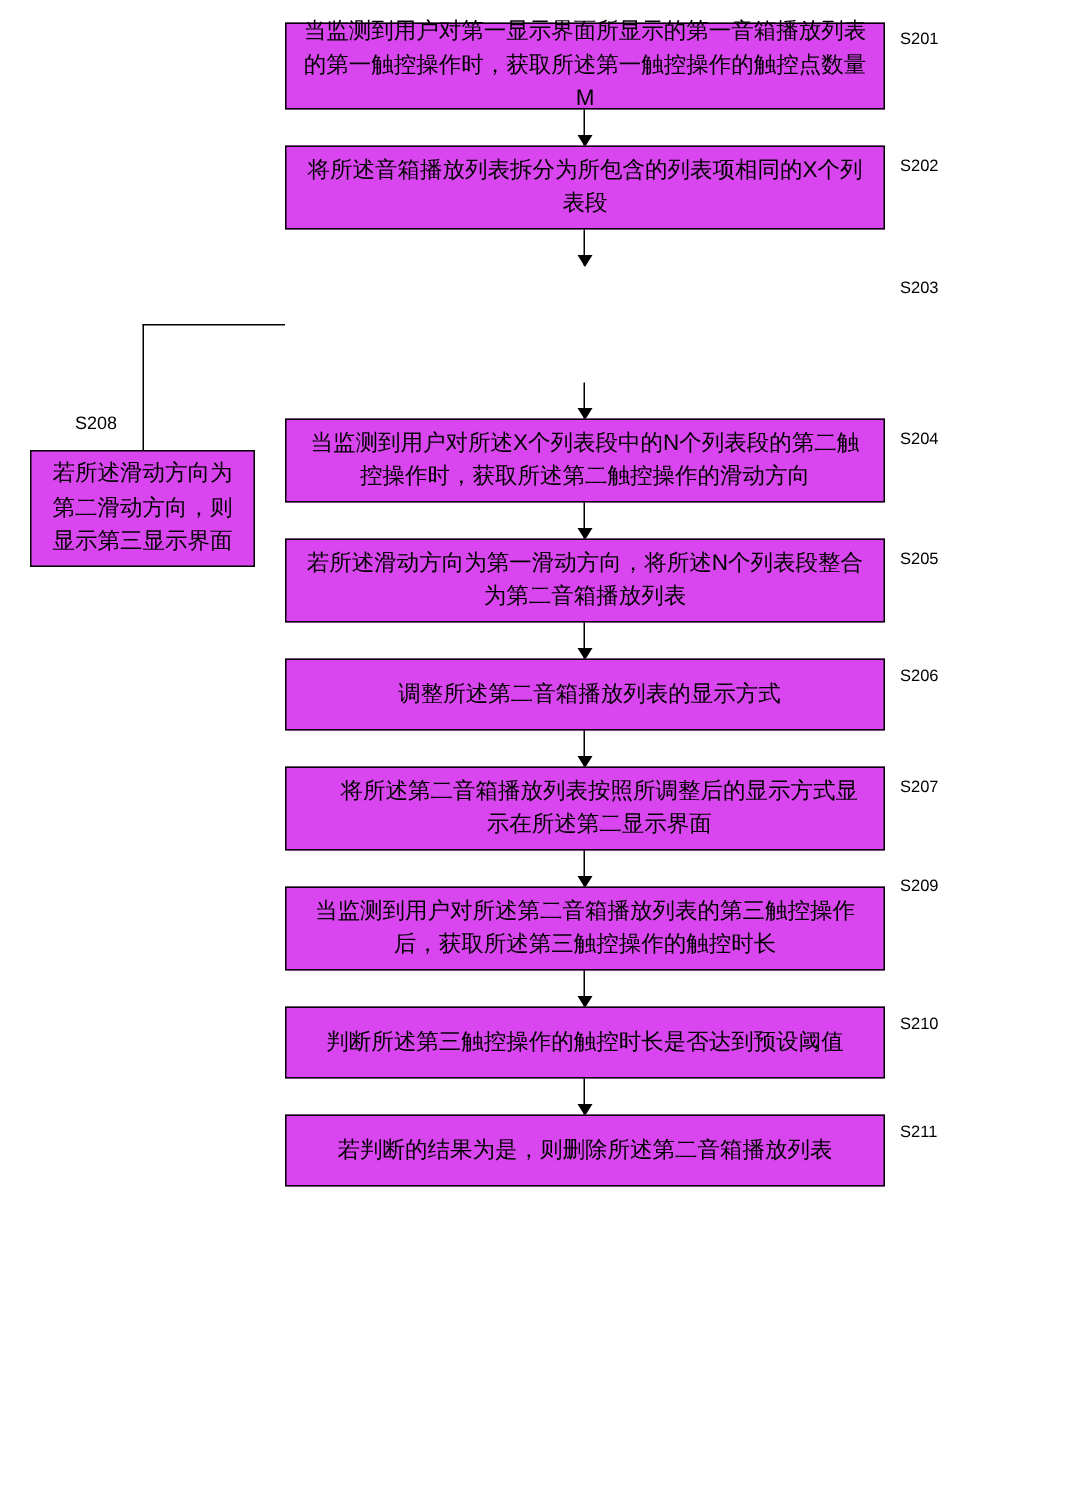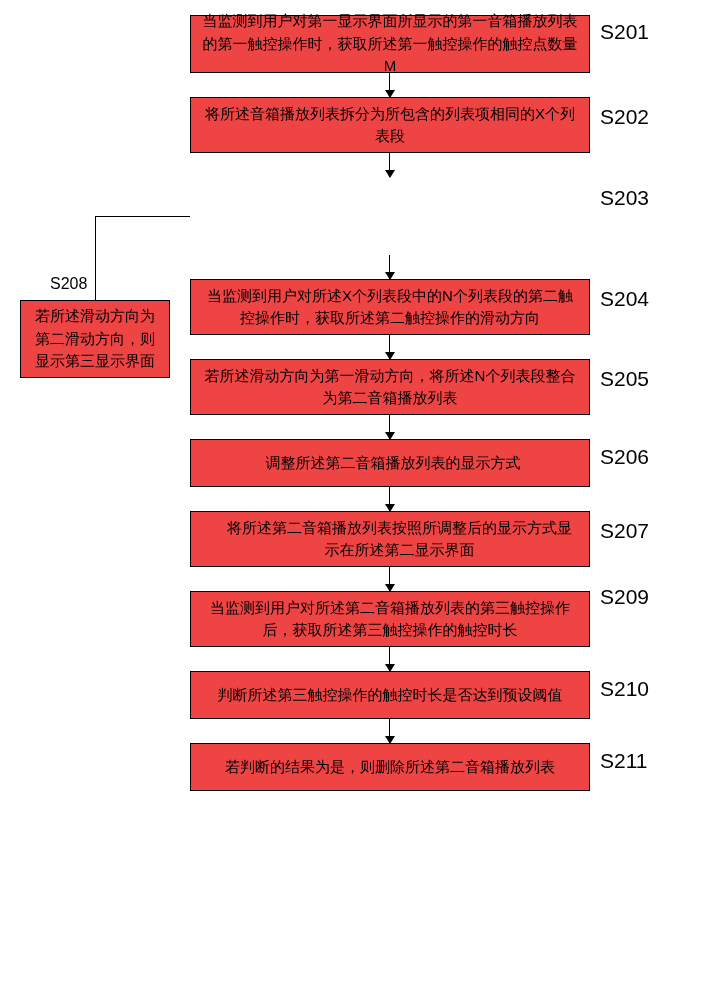--- a/index.html
+++ b/index.html
@@ -15,45 +15,45 @@
       position: relative;
     }
     .flowchart {
       position: relative;
       width: 100%;
       height: 100%;
     }
     .box {
       position: absolute;
       border: 1.5px solid #000;
-      background: #ef4444;
+      background: #d946ef;
       padding: 6px 10px;
       display: flex;
       align-items: center;
       justify-content: center;
       text-align: center;
       font-size: 15px;
       line-height: 1.5;
     }
     .main-box {
       width: 400px;
       left: 190px;
     }
     .side-box {
       width: 150px;
       left: 20px;
     }
     .label {
       position: absolute;
-      font-size: 21px;
+      font-size: 11px;
       left: 600px;
     }
     .label-side {
       position: absolute;
-      font-size: 16px;
+      font-size: 12px;
       left: 50px;
     }
     .arrow-down {
       position: absolute;
       width: 0;
       left: 389px;
       border-left: 1px solid #000;
     }
     .arrow-down::after {
       content: '';

